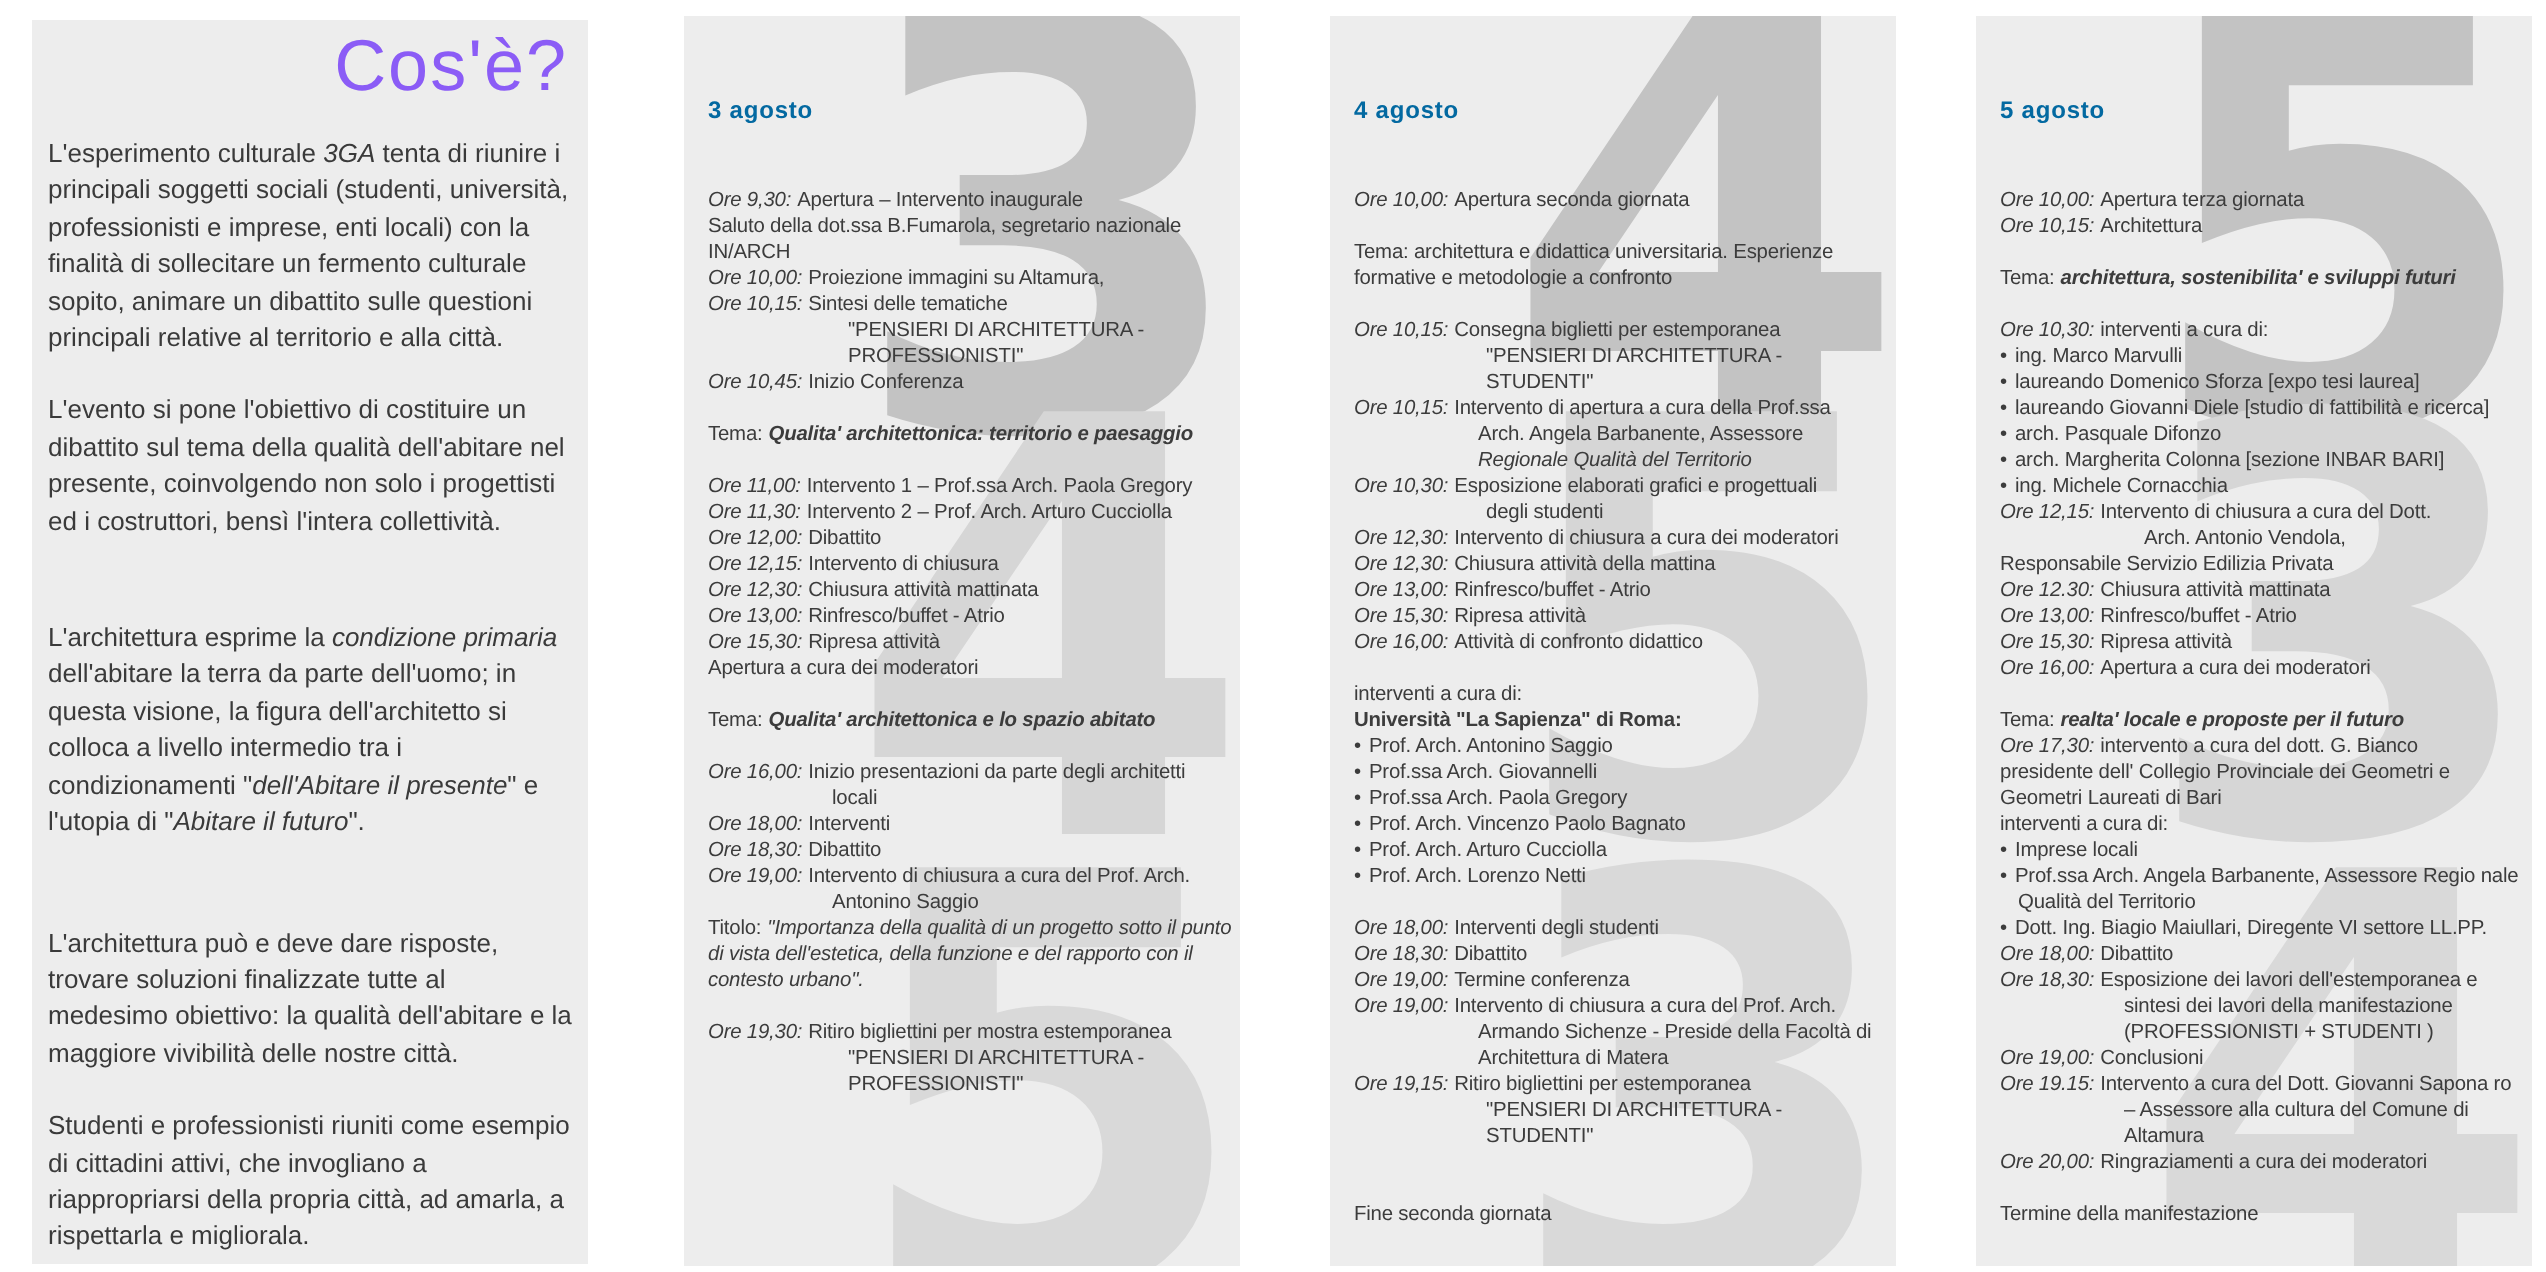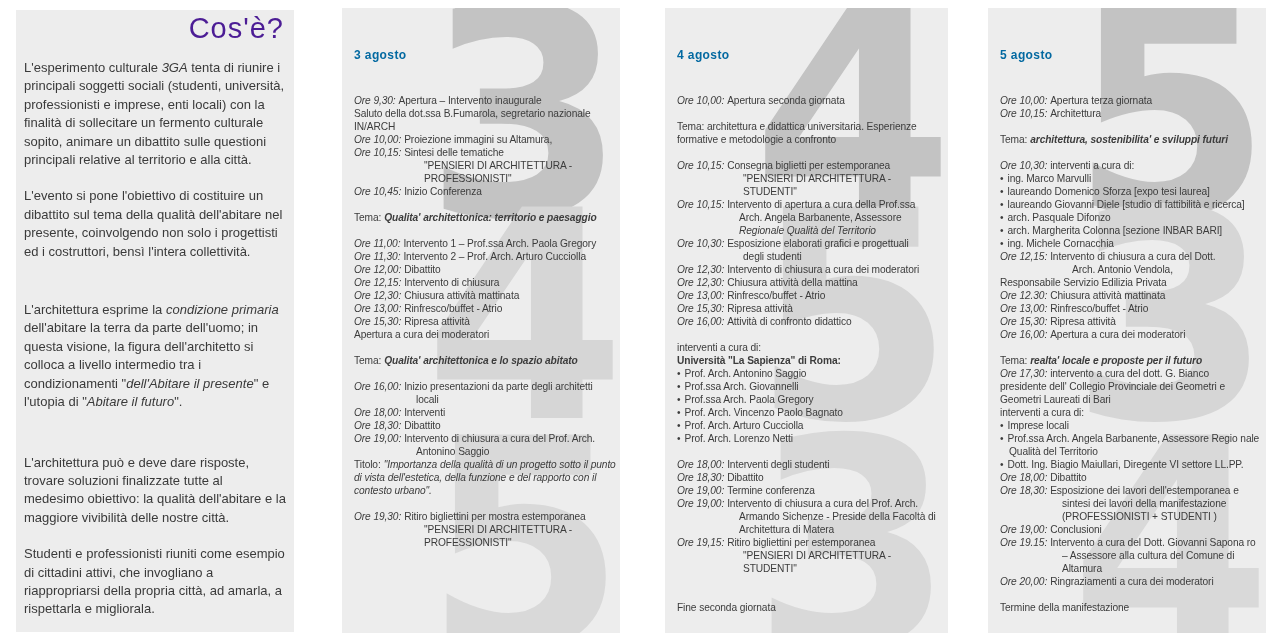--- a/index.html
+++ b/index.html
@@ -2,21 +2,21 @@
 <html><head>
 <meta charset="utf-8">
 <style>
   html,body{margin:0;padding:0;background:#ffffff;}
   .page{position:relative;width:1273px;height:636px;background:#ffffff;overflow:hidden;
         font-family:"Liberation Sans","DejaVu Sans",sans-serif;}
   .panel{position:absolute;background:#ededed;overflow:hidden;box-sizing:border-box;}
 
   
   .intro{left:16px;top:10px;width:278px;height:622px;padding:0 8px 0 8px;}
-  .intro h1{font-size:29px;font-weight:400;color:#4c1d95;text-align:right;
+  .intro h1{font-size:36px;font-weight:400;color:#8b5cf6;text-align:right;
             margin:2px 2px 14px 0;letter-spacing:1px;}
   .ipar{font-size:13px;line-height:18.4px;color:#3a3a3a;margin:0;}
   .mt18{margin-top:18px;}.mt40{margin-top:40px;}.mt42{margin-top:42px;}
   .it{font-style:italic;}
 
   
   .day{top:8px;height:625px;}
   .day1{left:342px;width:278px;}
   .day2{left:665px;width:283px;}
   .day3{left:988px;width:278px;}

